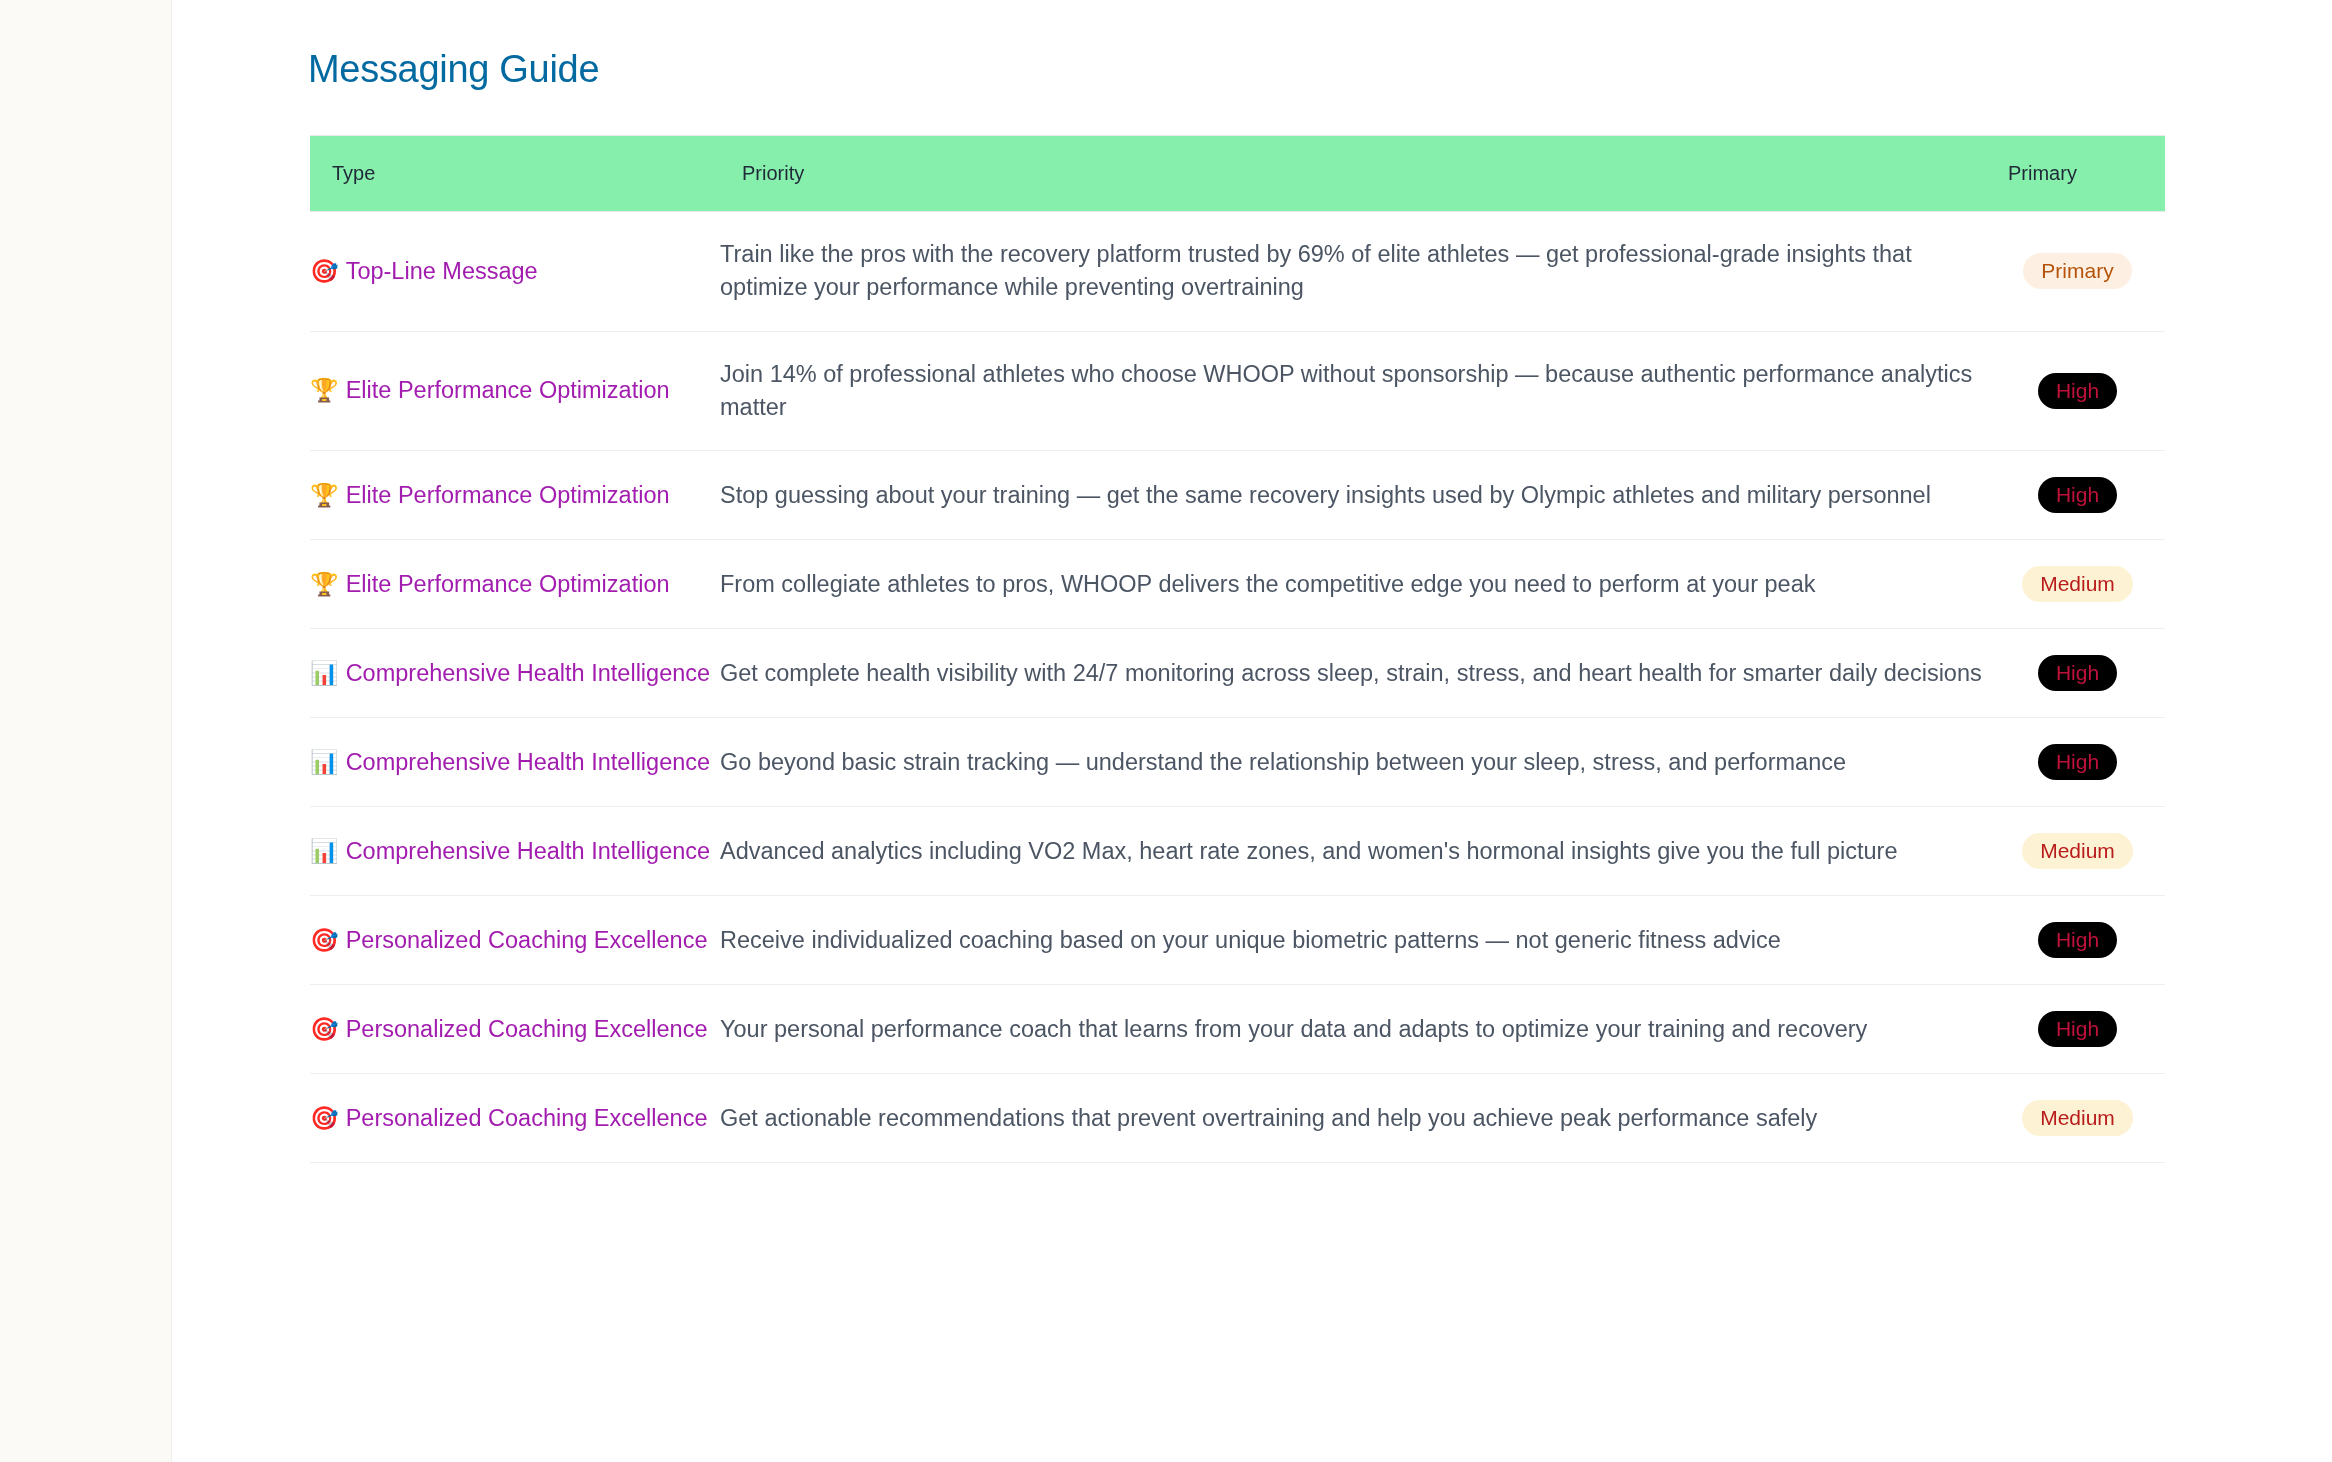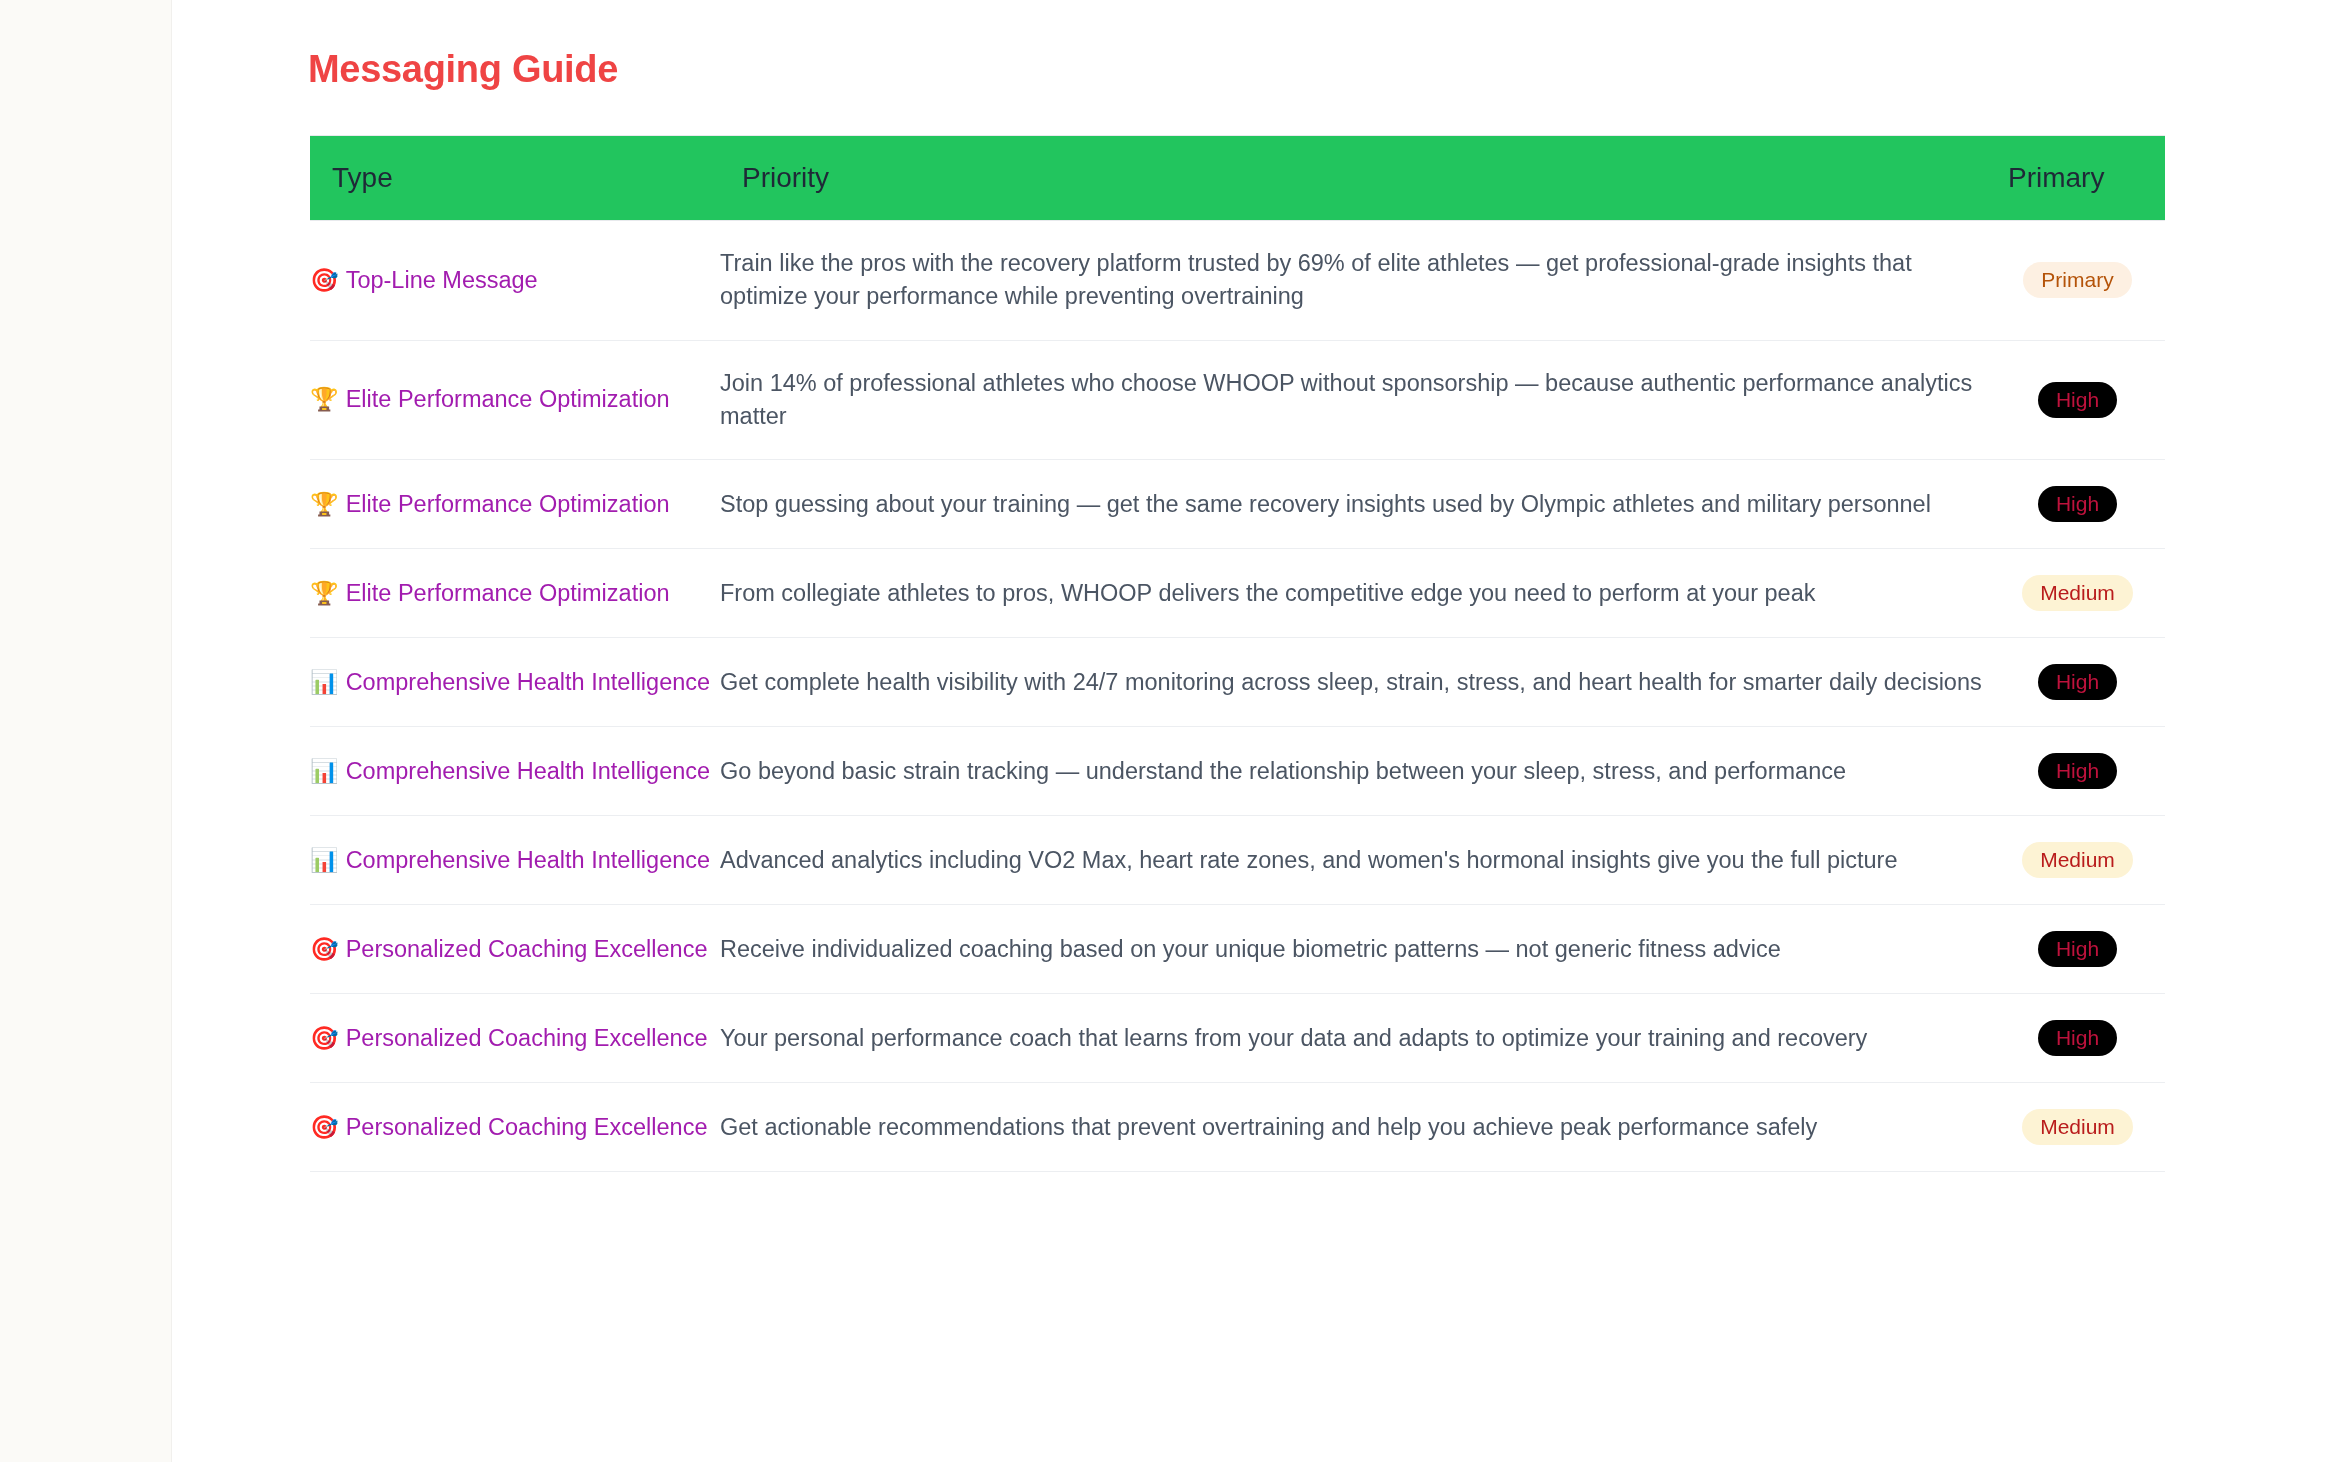--- a/index.html
+++ b/index.html
@@ -21,38 +21,38 @@
     width: 2160px;
     min-height: 1462px;
     background: #ffffff;
     box-shadow: 0 0 0 1px rgba(0,0,0,0.04);
   }
   .content {
     padding: 0 60px 0 60px;
   }
   .page-title {
     font-size: 38px;
-    font-weight: bold;
-    color: #ef4444;
+    font-weight: normal;
+    color: #0369a1;
     letter-spacing: -0.3px;
     margin: 48px 0 0 76px;
   }
   .table-wrap {
     margin: 44px 0 0 78px;
     width: 1855px;
   }
   table.guide {
     width: 100%;
     border-collapse: collapse;
     table-layout: fixed;
   }
   table.guide thead th {
-    background: #22c55e;
+    background: #86efac;
     text-align: left;
-    font-size: 28px;
+    font-size: 20px;
     font-weight: normal;
     color: #1f2937;
     padding: 26px 0 26px 0;
     border-top: 1px solid #e8eaed;
     border-bottom: 1px solid #e8eaed;
     vertical-align: middle;
   }
   th.col-type  { width: 410px; padding-left: 22px !important; }
   th.col-msg   { width: 1270px; padding-left: 22px !important; }
   th.col-prio  { width: 175px; padding-left: 18px !important; }

